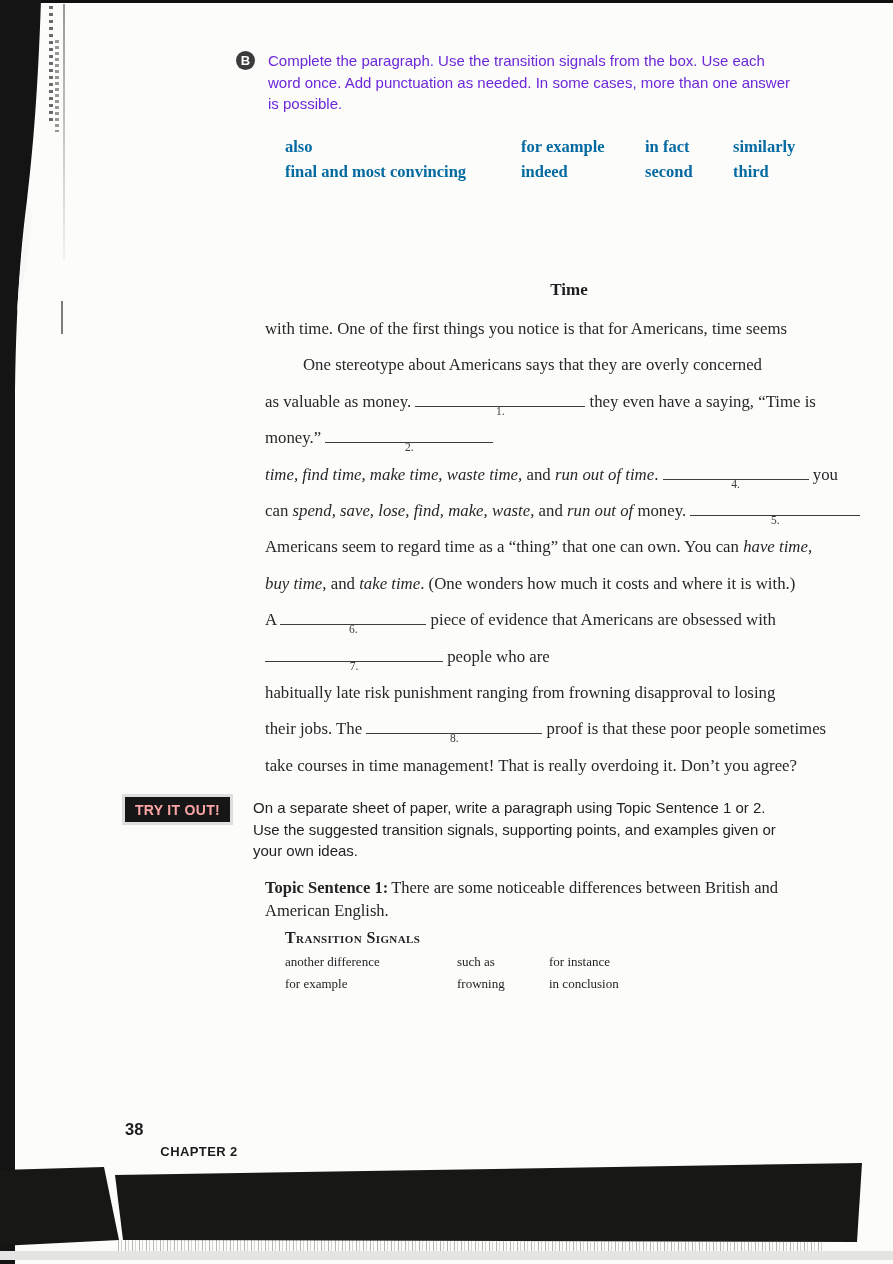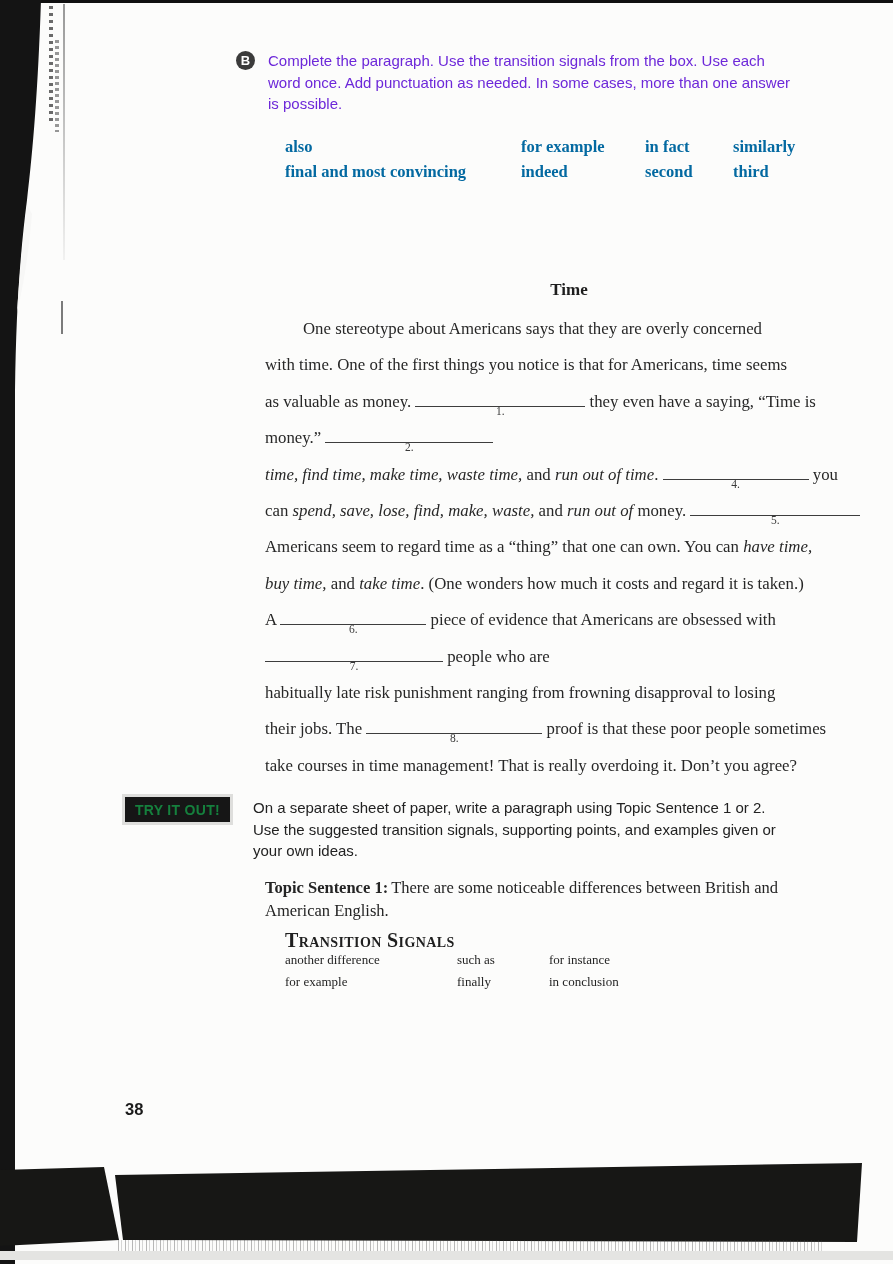--- a/index.html
+++ b/index.html
@@ -38,37 +38,37 @@
   .ptitle{text-align:center;font-weight:700;font-size:17px;margin:0 0 11px 0;color:#1e1e1e;}
   .pline{white-space:nowrap;height:36.4px;line-height:36.4px;font-size:16.8px;position:relative;color:#272727;}
   .pline.indent{text-indent:38px;}
   .it{font-style:italic;}
   .blank{display:inline-block;position:relative;height:14px;border-bottom:1.4px solid #3d3d3d;}
   .bnum{position:absolute;left:50%;top:14px;transform:translateX(-50%);
         font-size:11.5px;line-height:1;color:#3a3a3a;font-style:normal;}
 
   
   #tryout{position:absolute;left:125px;top:797px;display:flex;gap:23px;}
-  .badge{background:#161616;color:#15803d;font:bold 14px/1 "Liberation Sans",sans-serif;
+  .badge{background:#161616;color:#fca5a5;font:bold 14px/1 "Liberation Sans",sans-serif;
          padding:6px 10px 5px 10px;height:fit-content;letter-spacing:.3px;outline:3px solid #dededc;}
   .try-text{width:600px;font:15px/21.5px "Liberation Sans",sans-serif;color:#222;white-space:pre-line;}
 
   
   #topic{position:absolute;left:265px;top:876px;width:620px;font-size:16.5px;line-height:23px;color:#242424;}
   .tlabel{font-weight:700;margin-right:3px;}
   .ttext{white-space:pre-line;}
 
   
   #tsignals{position:absolute;left:285px;top:929px;color:#242424;}
-  .ts-head{font-variant:small-caps;font-weight:600;font-size:20px;letter-spacing:.4px;color:#1f1f1f;}
+  .ts-head{font-variant:small-caps;font-weight:600;font-size:16px;letter-spacing:.4px;margin-bottom:7px;color:#1f1f1f;}
   .ts-grid{display:grid;grid-template-columns:172px 92px auto;row-gap:6px;font-size:13px;}
 
   
-  #footer{position:absolute;left:125px;top:1100px;display:flex;align-items:flex-start;gap:17px;
-          font-family:"Liberation Sans",sans-serif;color:#1b1b1b;flex-direction:column;}
+  #footer{position:absolute;left:125px;top:1100px;display:flex;align-items:center;gap:17px;
+          font-family:"Liberation Sans",sans-serif;color:#1b1b1b;}
   .pageno{font-weight:700;font-size:16.5px;}
   .chap{font-weight:700;font-size:13px;letter-spacing:.4px;margin-top:44px;}
 </style>
 </head>
 <body>
 
 <div class="page">
 
   <div class="top-edge"></div>
   <svg class="left-band-svg" width="70" height="1264" viewBox="0 0 70 1264">
@@ -94,28 +94,28 @@
     <span>similarly</span>
     <span>final and most convincing</span>
     <span>indeed</span>
     <span>second</span>
     <span>third</span>
   </div>
 
   <div id="passage">
     <div class="ptitle">Time</div>
     <div>
+        <div class="pline"><span>with time. One of the first things you notice is that for Americans, time seems</span></div>
         <div class="pline indent"><span>One stereotype about Americans says that they are overly concerned</span></div>
-        <div class="pline"><span>with time. One of the first things you notice is that for Americans, time seems</span></div>
         <div class="pline"><span>as valuable as money. </span><span class="blank" style="width: 170px;"><span class="bnum">1.</span></span><span> they even have a saying, “Time is</span></div>
         <div class="pline"><span>money.” </span><span class="blank" style="width: 168px;"><span class="bnum">2.</span></span></div>
         <div class="pline"><span class="it">time, find time, make time, waste time,</span><span> and </span><span class="it">run out of time</span><span>. </span><span class="blank" style="width: 146px;"><span class="bnum">4.</span></span><span> you</span></div>
         <div class="pline"><span>can </span><span class="it">spend, save, lose, find, make, waste,</span><span> and </span><span class="it">run out of</span><span> money. </span><span class="blank" style="width: 170px;"><span class="bnum">5.</span></span></div>
         <div class="pline"><span>Americans seem to regard time as a “thing” that one can own. You can </span><span class="it">have time,</span></div>
-        <div class="pline"><span class="it">buy time,</span><span> and </span><span class="it">take time</span><span>. (One wonders how much it costs and regard it is taken.)</span></div>
+        <div class="pline"><span class="it">buy time,</span><span> and </span><span class="it">take time</span><span>. (One wonders how much it costs and where it is with.)</span></div>
         <div class="pline"><span>A </span><span class="blank" style="width: 146px;"><span class="bnum">6.</span></span><span> piece of evidence that Americans are obsessed with</span></div>
         <div class="pline"><span class="blank" style="width: 178px;"><span class="bnum">7.</span></span><span> people who are</span></div>
         <div class="pline"><span>habitually late risk punishment ranging from frowning disapproval to losing</span></div>
         <div class="pline"><span>their jobs. The </span><span class="blank" style="width: 176px;"><span class="bnum">8.</span></span><span> proof is that these poor people sometimes</span></div>
         <div class="pline"><span>take courses in time management! That is really overdoing it. Don’t you agree?</span></div>
       </div>
   </div>
 
   <div id="tryout">
     <div class="badge">TRY IT OUT!</div>
@@ -129,21 +129,21 @@
 American English.</span>
   </div>
 
   <div id="tsignals">
     <div class="ts-head">Transition Signals</div>
     <div class="ts-grid">
       <span>another difference</span>
       <span>such as</span>
       <span>for instance</span>
       <span>for example</span>
-      <span>finally</span>
+      <span>frowning</span>
       <span>in conclusion</span>
     </div>
   </div>
 
   <div id="footer">
     <span class="pageno">38</span>
     <span class="chap">CHAPTER 2</span>
   </div>
 
   <svg class="bottom-svg" width="893" height="110" viewBox="0 0 893 110">

